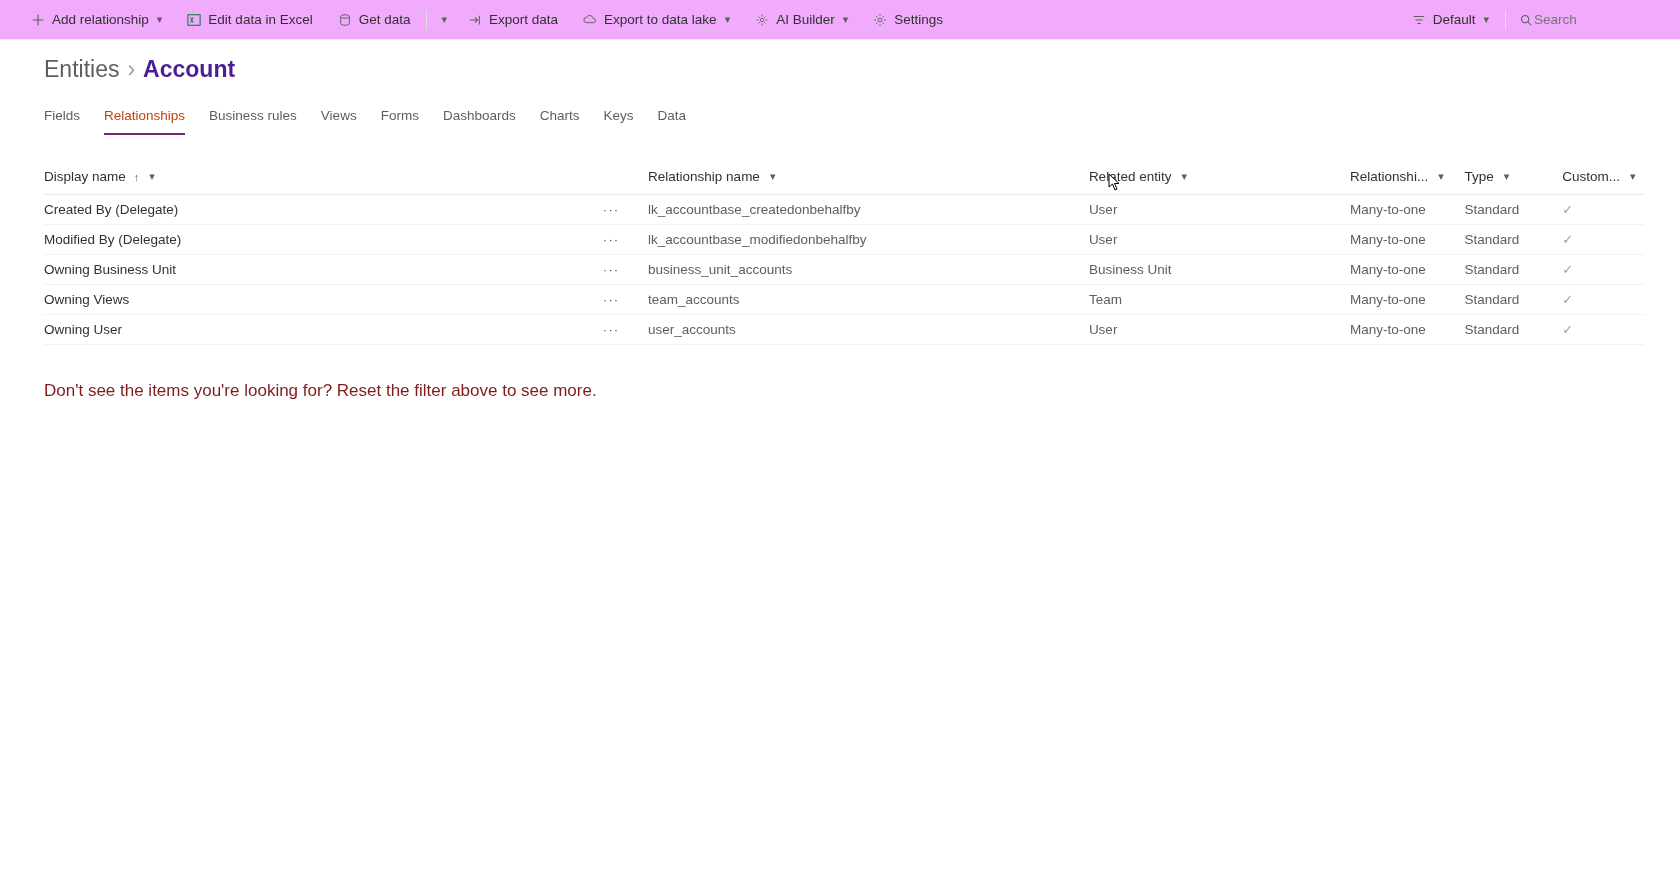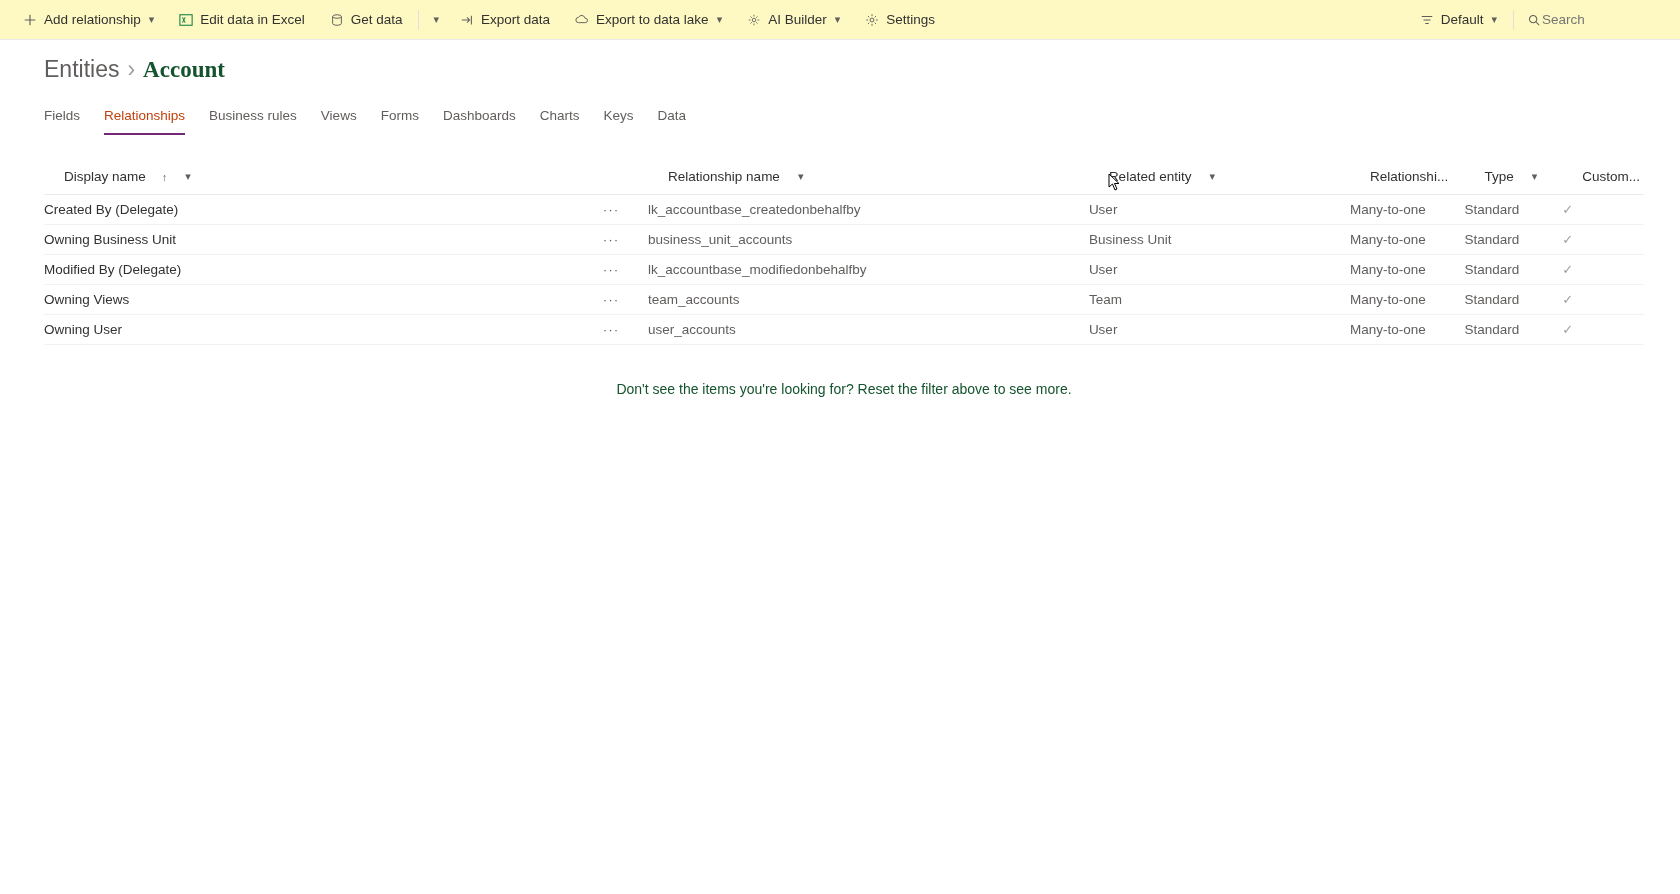--- a/index.html
+++ b/index.html
@@ -8,23 +8,23 @@
     font-size: 14px;
     color: #323130;
     background: #ffffff;
   }
 
   
   .command-bar {
     display: flex;
     align-items: center;
     height: 40px;
-    padding: 0 12px;
+    padding: 0 20px;
     border-bottom: 1px solid #edebe9;
-    background: #fef9c3;
+    background: #f0abfc;
     gap: 4px;
   }
   .command-bar .spacer { flex: 1; }
   .cmd-btn {
     display: inline-flex;
     align-items: center;
     gap: 6px;
     padding: 0 10px;
     height: 32px;
     color: #323130;
@@ -40,21 +40,21 @@
 
   
   .header {
     padding: 16px 36px 0 44px;
   }
   .breadcrumb {
     display:flex; align-items:center; gap:8px; font-size:23px;
   }
   .breadcrumb .entities-link { color:#605e5c; cursor:pointer; font-weight:400;}
   .breadcrumb .bc-sep { color:#a19f9d; }
-  .breadcrumb .current { color:#14532d; font-weight:600;font-family:Liberation Serif, serif; }
+  .breadcrumb .current { color:#4c1d95; font-weight:600; }
 
   
   .tabs {
     display:flex; gap:24px; margin-top:21px; padding:0 0 0 0; border-bottom:1px solid transparent;
   }
   .tab {
     padding: 4px 0 10px 0;
     color:#605e5c;
     font-size:13.5px;
     cursor:pointer;
@@ -91,38 +91,37 @@
     border-bottom:1px solid #f3f2f1;
     font-size:13.5px;
   }
   .col-display { width:34%; }
   .col-more { width:3%; }
   .col-relname { width:27%; color:#605e5c;}
   .col-related { width:16%; color:#605e5c;}
   .col-reltype { width:7%; color:#605e5c;}
   .col-type { width:6%; color:#605e5c;}
   .col-custom { width:5%; color:#605e5c;}
-  .th-click { cursor:pointer; display:inline-flex; align-items:center; gap:16px;margin-left:20px;}
+  .th-click { cursor:pointer; display:inline-flex; align-items:center; gap:8px;}
   .sort-up { font-size:11px; color:#605e5c; }
   .more-btn { color:#605e5c; letter-spacing:1px; cursor:pointer; text-align:center; display:inline-block; width:24px;}
   .check { color:#a19f9d; font-size:13px;}
   .cell-display { color:#323130; }
   .cell-secondary { color:#605e5c; }
   .highlight-box {
     border:3px solid #0078d4;
     display:inline-block;
     padding:4px 10px;
     background:#fff;
   }
   td.reltype-cell { padding-top:0; padding-bottom:0; }
 
   .empty-msg {
-    text-align:center;
-    color:#14532d;
-    font-size:14px;
+    color:#7f1d1d;
+    font-size:17px;
     padding: 36px 0;
   }
 
   
   .fake-cursor {
     position:absolute;
     width:12px; height:18px;
     pointer-events:none;
   }
 </style>
@@ -304,33 +303,33 @@
         <tr>
           <td class="cell-display">Created By (Delegate)</td>
           <td><span class="more-btn">···</span></td>
           <td class="cell-secondary">lk_accountbase_createdonbehalfby</td>
           <td class="cell-secondary">User</td>
           <td class="cell-secondary reltype-cell">Many-to-one</td>
           <td class="cell-secondary">Standard</td>
           <td><span class="check">✓</span></td>
         </tr>
         <tr>
+          <td class="cell-display">Modified By (Delegate)</td>
+          <td><span class="more-btn">···</span></td>
+          <td class="cell-secondary">lk_accountbase_modifiedonbehalfby</td>
+          <td class="cell-secondary">User</td>
+          <td class="cell-secondary reltype-cell">Many-to-one</td>
+          <td class="cell-secondary">Standard</td>
+          <td><span class="check">✓</span></td>
+        </tr>
+        <tr>
           <td class="cell-display">Owning Business Unit</td>
           <td><span class="more-btn">···</span></td>
           <td class="cell-secondary">business_unit_accounts</td>
           <td class="cell-secondary">Business Unit</td>
-          <td class="cell-secondary reltype-cell">Many-to-one</td>
-          <td class="cell-secondary">Standard</td>
-          <td><span class="check">✓</span></td>
-        </tr>
-        <tr>
-          <td class="cell-display">Modified By (Delegate)</td>
-          <td><span class="more-btn">···</span></td>
-          <td class="cell-secondary">lk_accountbase_modifiedonbehalfby</td>
-          <td class="cell-secondary">User</td>
           <td class="cell-secondary reltype-cell">Many-to-one</td>
           <td class="cell-secondary">Standard</td>
           <td><span class="check">✓</span></td>
         </tr>
         <tr>
           <td class="cell-display">Owning Views</td>
           <td><span class="more-btn">···</span></td>
           <td class="cell-secondary">team_accounts</td>
           <td class="cell-secondary">Team</td>
           <td class="cell-secondary reltype-cell">Many-to-one</td>

